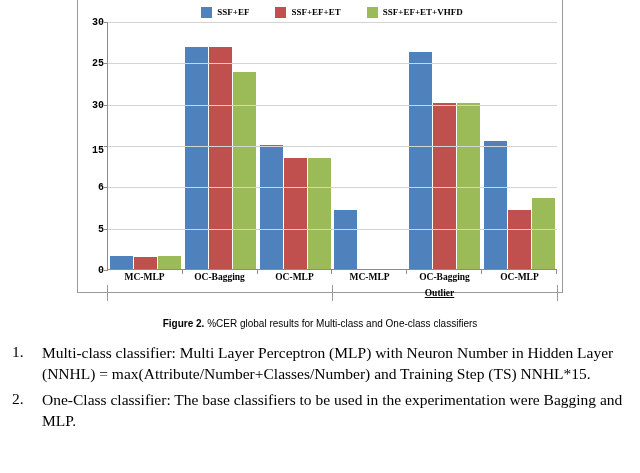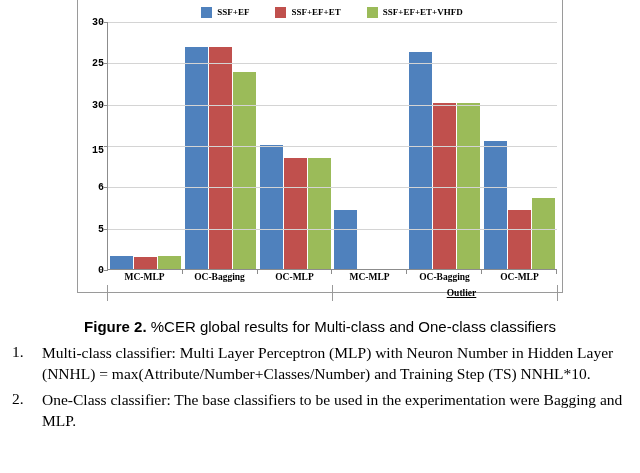--- a/index.html
+++ b/index.html
@@ -185,21 +185,21 @@
   }
 
   
   .caption {
     position: absolute;
     left: 0;
     top: 318px;
     width: 640px;
     text-align: center;
     font-family: "Liberation Sans", sans-serif;
-    font-size: 15px;
+    font-size: 10px;
   }
   .caption b { font-weight: bold; }
 
   
   .body-list {
     position: absolute;
     left: 8px;
     top: 343px;
     width: 628px;
   }
@@ -317,34 +317,34 @@
     <div class="x-labels">
         <div class="x-label">MC-MLP</div>
         <div class="x-label">OC-Bagging</div>
         <div class="x-label">OC-MLP</div>
         <div class="x-label">MC-MLP</div>
         <div class="x-label">OC-Bagging</div>
         <div class="x-label">OC-MLP</div>
       </div>
     <div class="super-labels">
         <div class="super-div" style="left: 225px;"></div>
-        <div class="super-label" style="left: 242px; width: 225px; text-decoration: underline;">Outlier</div>
+        <div class="super-label" style="left: 220px; width: 225px; text-decoration: underline;">Outlier</div>
         <div class="super-div" style="left: 450px;"></div>
         <div class="super-div" style="left: 0px;"></div>
       </div>
   </div>
 
   <div class="caption">
     <b>Figure 2.</b><span> %CER global results for Multi-class and One-class classifiers</span>
   </div>
 
   <div class="body-list">
     <div class="li">
       <div class="li-num">1.</div>
-      <div class="li-text">Multi-class classifier: Multi Layer Perceptron (MLP) with Neuron Number in Hidden Layer (NNHL) = max(Attribute/Number+Classes/Number) and Training Step (TS) NNHL*10.</div>
+      <div class="li-text">Multi-class classifier: Multi Layer Perceptron (MLP) with Neuron Number in Hidden Layer (NNHL) = max(Attribute/Number+Classes/Number) and Training Step (TS) NNHL*15.</div>
     </div>
     <div class="li">
       <div class="li-num">2.</div>
       <div class="li-text">One-Class classifier: The base classifiers to be used in the experimentation were Bagging and MLP.</div>
     </div>
   </div>
 
 </div>
 
 </body></html>

